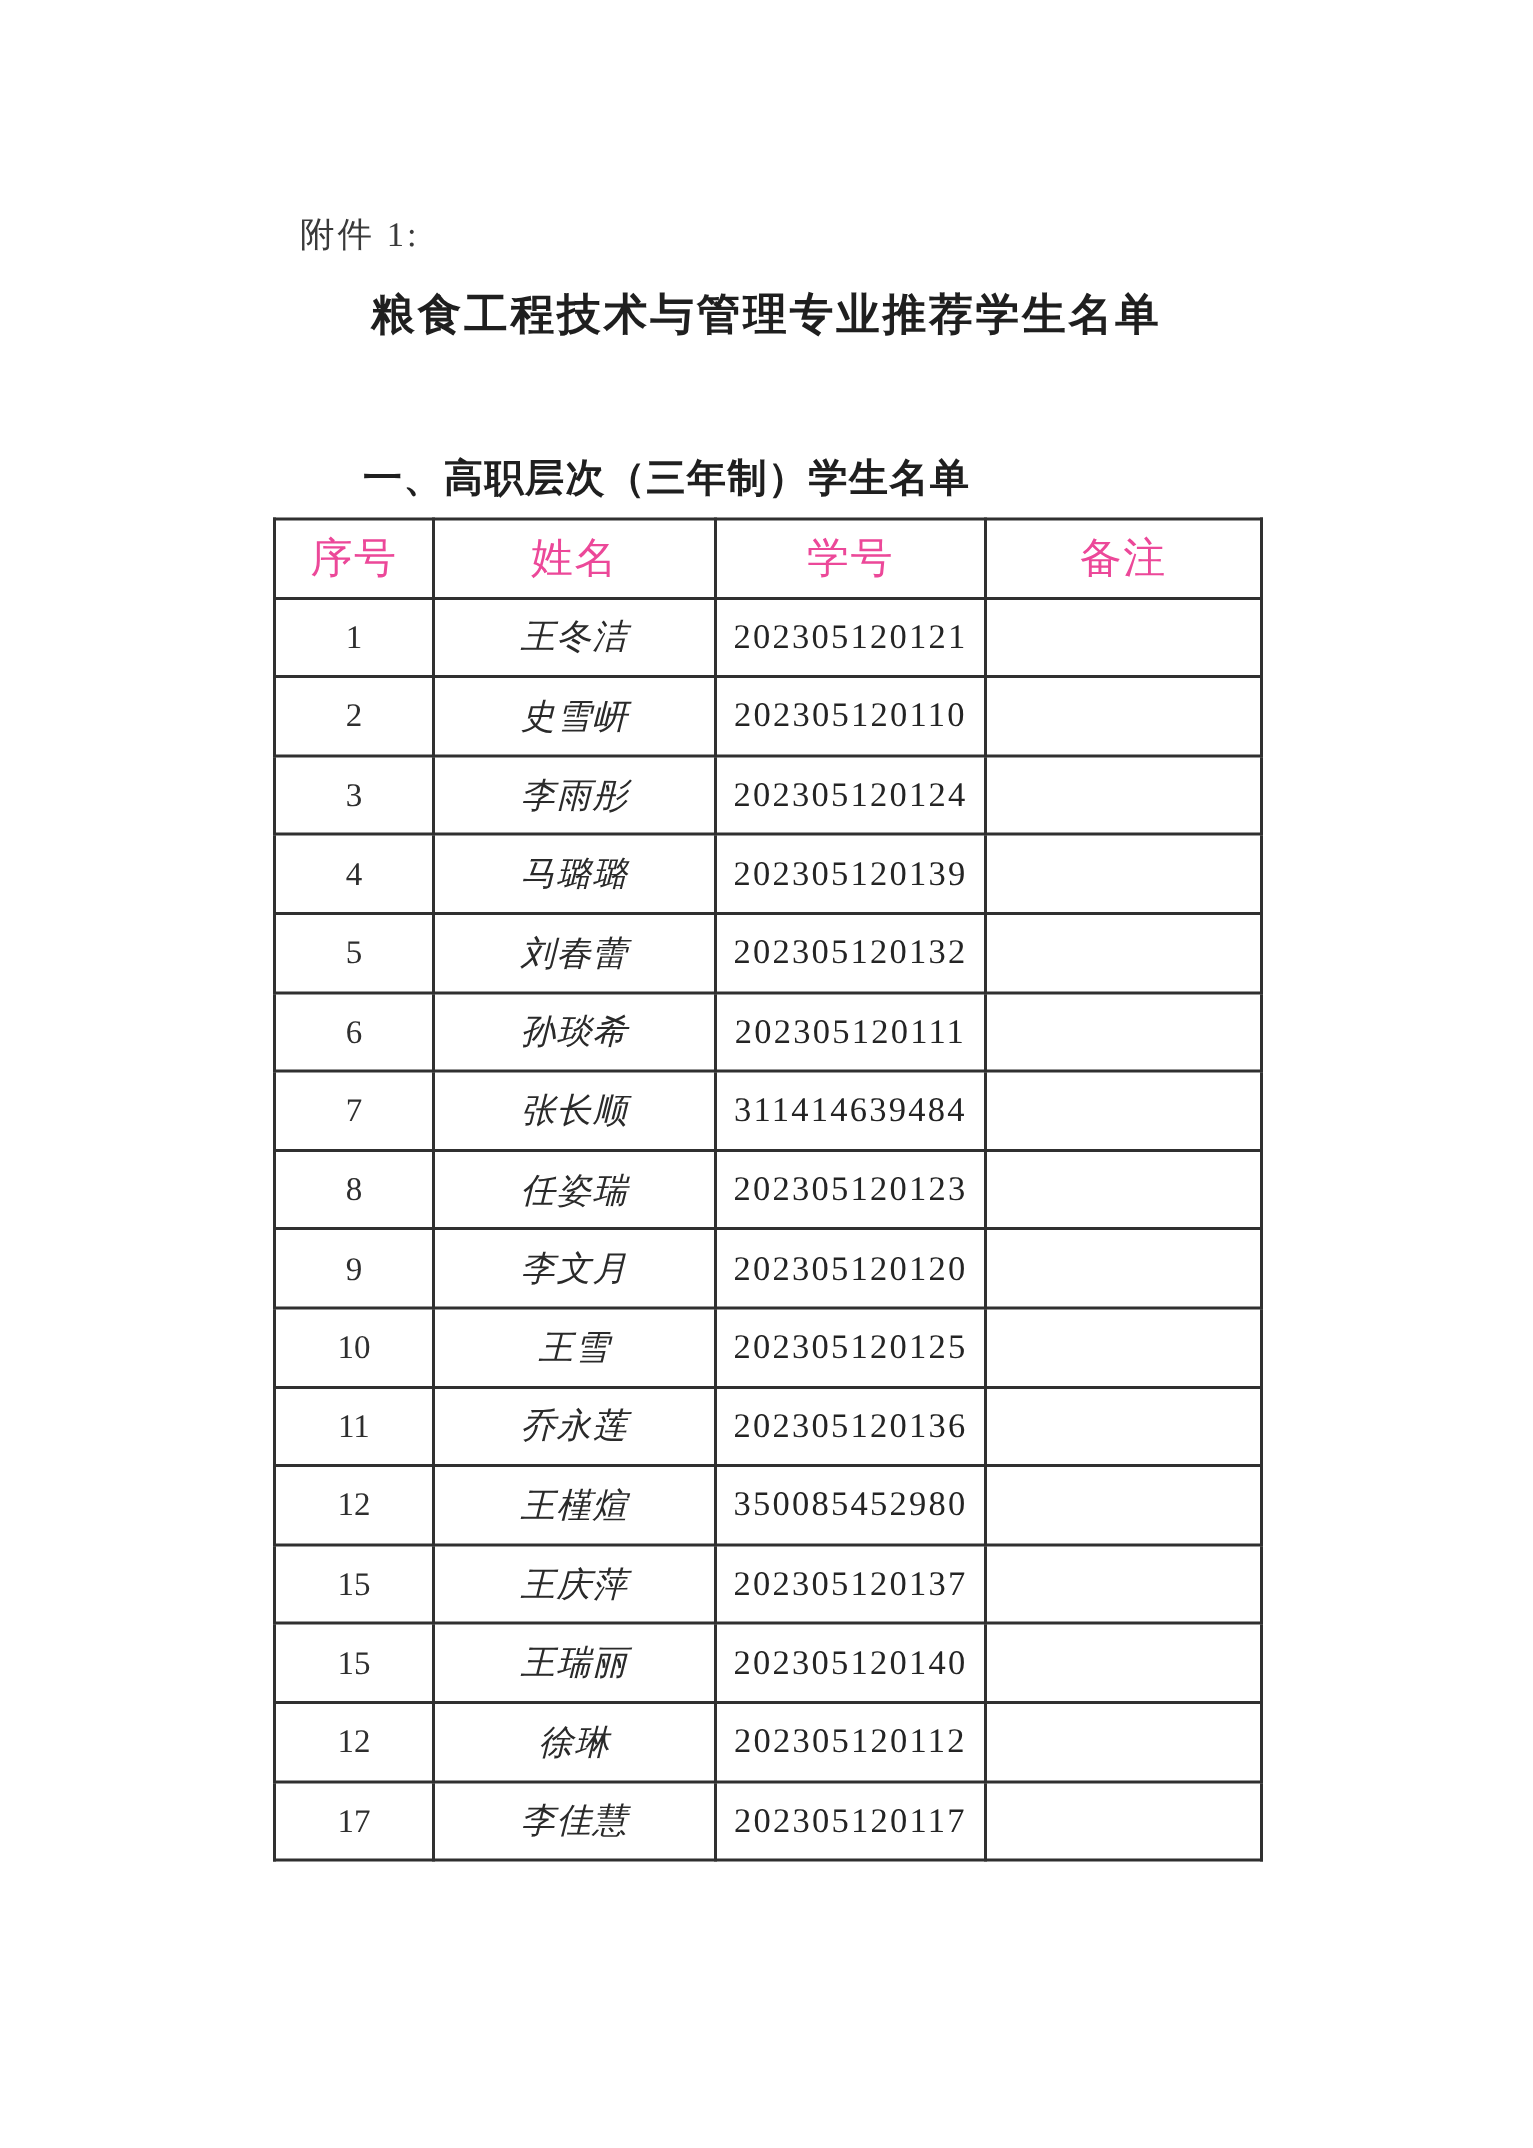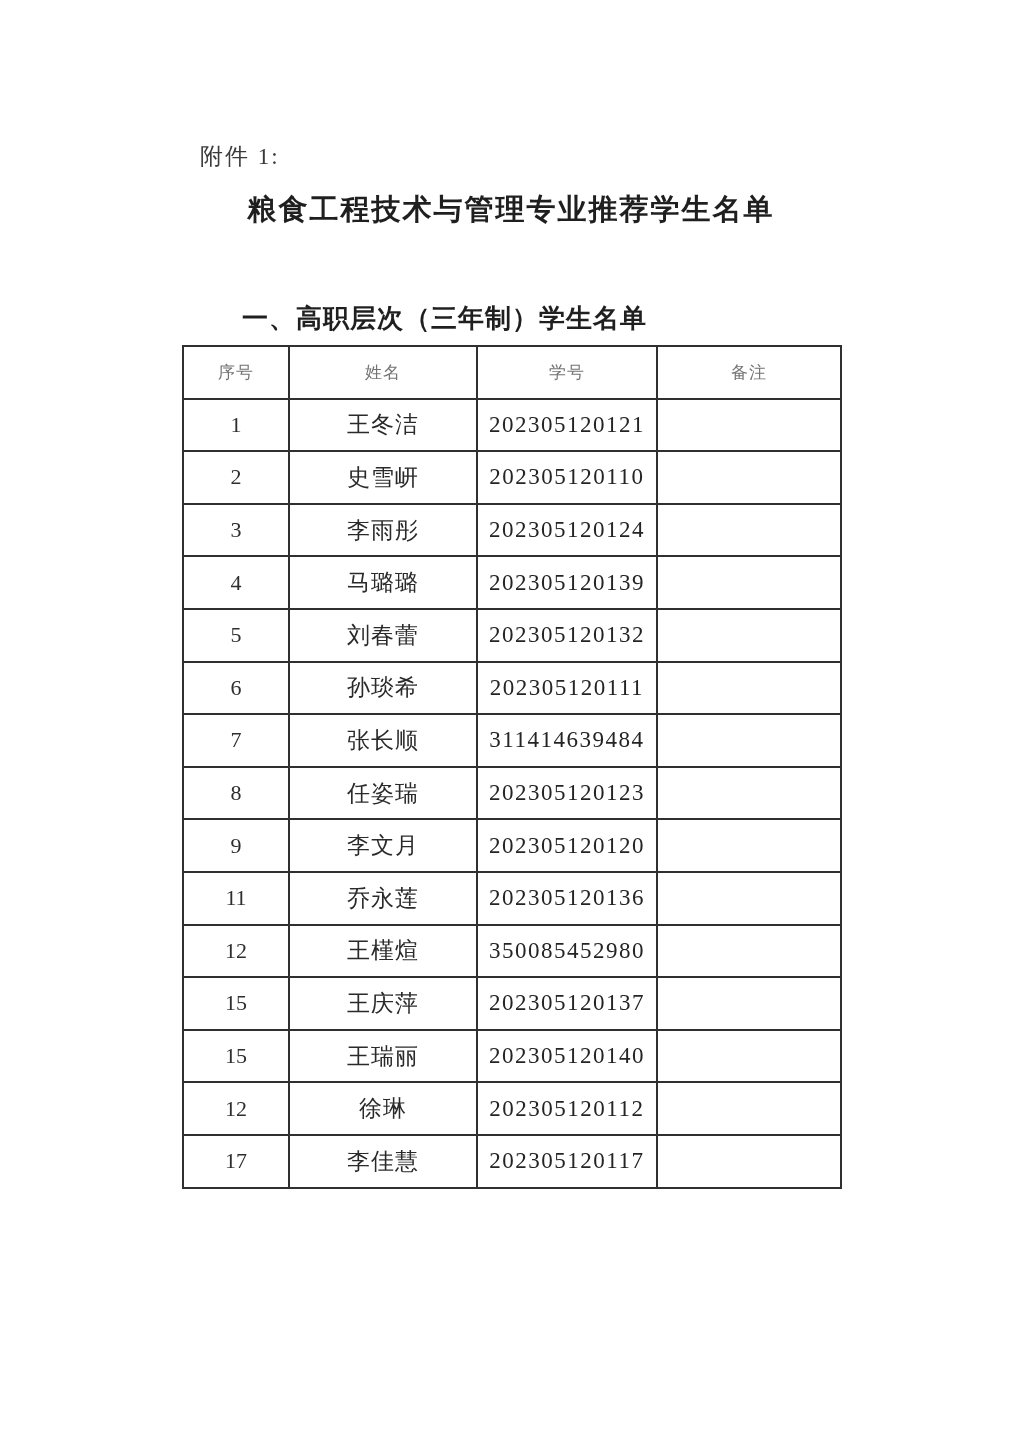--- a/index.html
+++ b/index.html
@@ -66,32 +66,33 @@
     border: 2px solid #303030;
     height: 50.6px;
     text-align: center;
     vertical-align: middle;
     padding: 0;
     font-weight: normal;
     overflow: hidden;
     white-space: nowrap;
   }
   .student-table th {
-    font-size: 17px;
+    font-size: 28px;
     letter-spacing: 1px;
-    color: #737373;
+    color: #ec4899;
   }
   td.cell-no {
     font-size: 22px;
     color: #2e2e2e;
   }
   td.cell-name {
     font-size: 23px;
     letter-spacing: 1px;
     color: #2a2a2a;
+    font-style: italic;
   }
   td.cell-student-id {
     font-size: 23px;
     letter-spacing: 1.5px;
     color: #242424;
   }
   td.cell-remark {
     font-size: 22px;
   }
 </style>
@@ -178,20 +179,26 @@
       <td class="cell-remark"></td>
     </tr>
 
     <tr>
       <td class="cell-no">9</td>
       <td class="cell-name">李文月</td>
       <td class="cell-student-id">202305120120</td>
       <td class="cell-remark"></td>
     </tr>
 
+    <tr>
+      <td class="cell-no">10</td>
+      <td class="cell-name">王雪</td>
+      <td class="cell-student-id">202305120125</td>
+      <td class="cell-remark"></td>
+    </tr>
 
     <tr>
       <td class="cell-no">11</td>
       <td class="cell-name">乔永莲</td>
       <td class="cell-student-id">202305120136</td>
       <td class="cell-remark"></td>
     </tr>
 
     <tr>
       <td class="cell-no">12</td>

